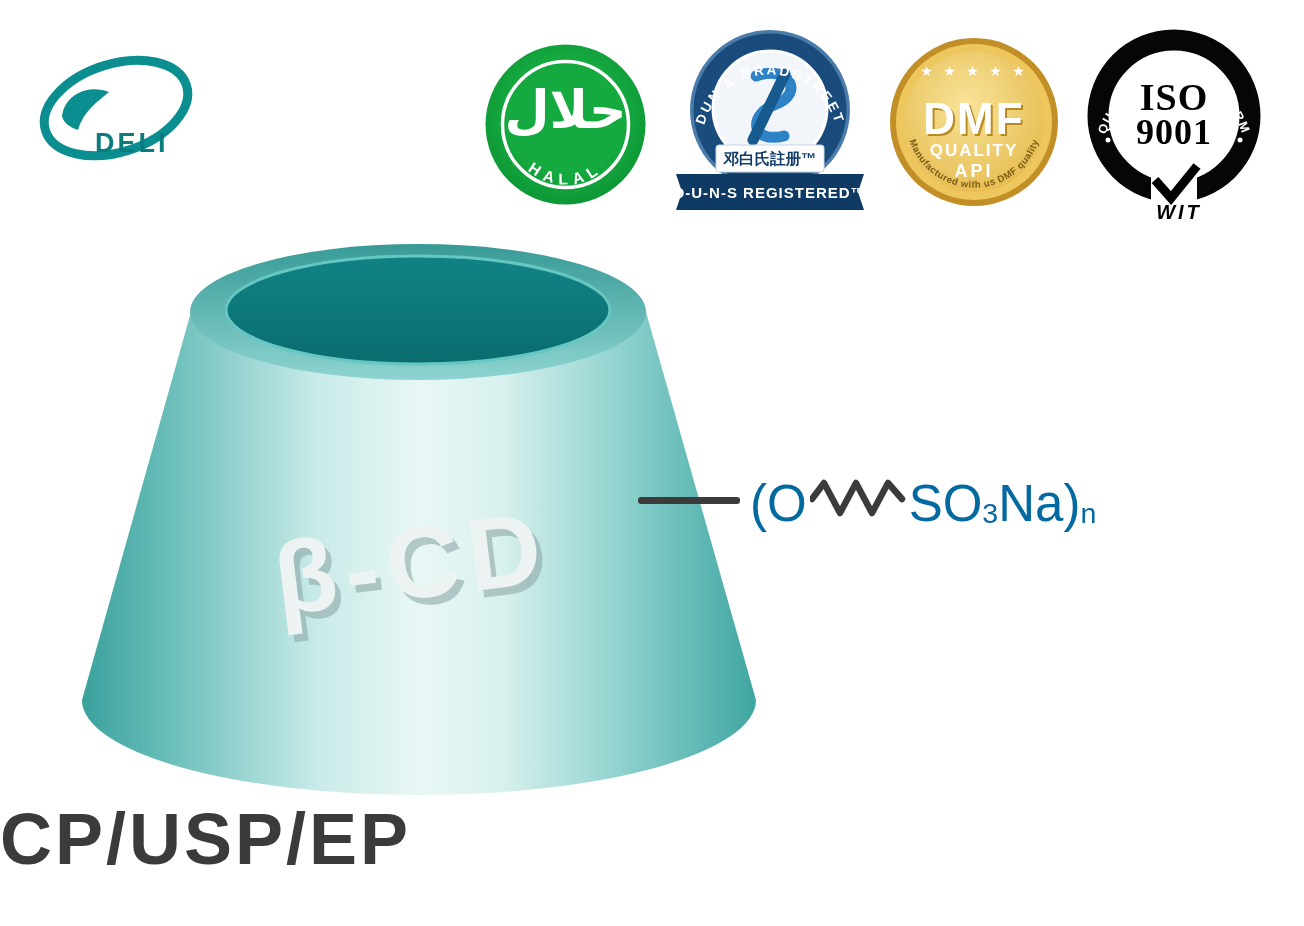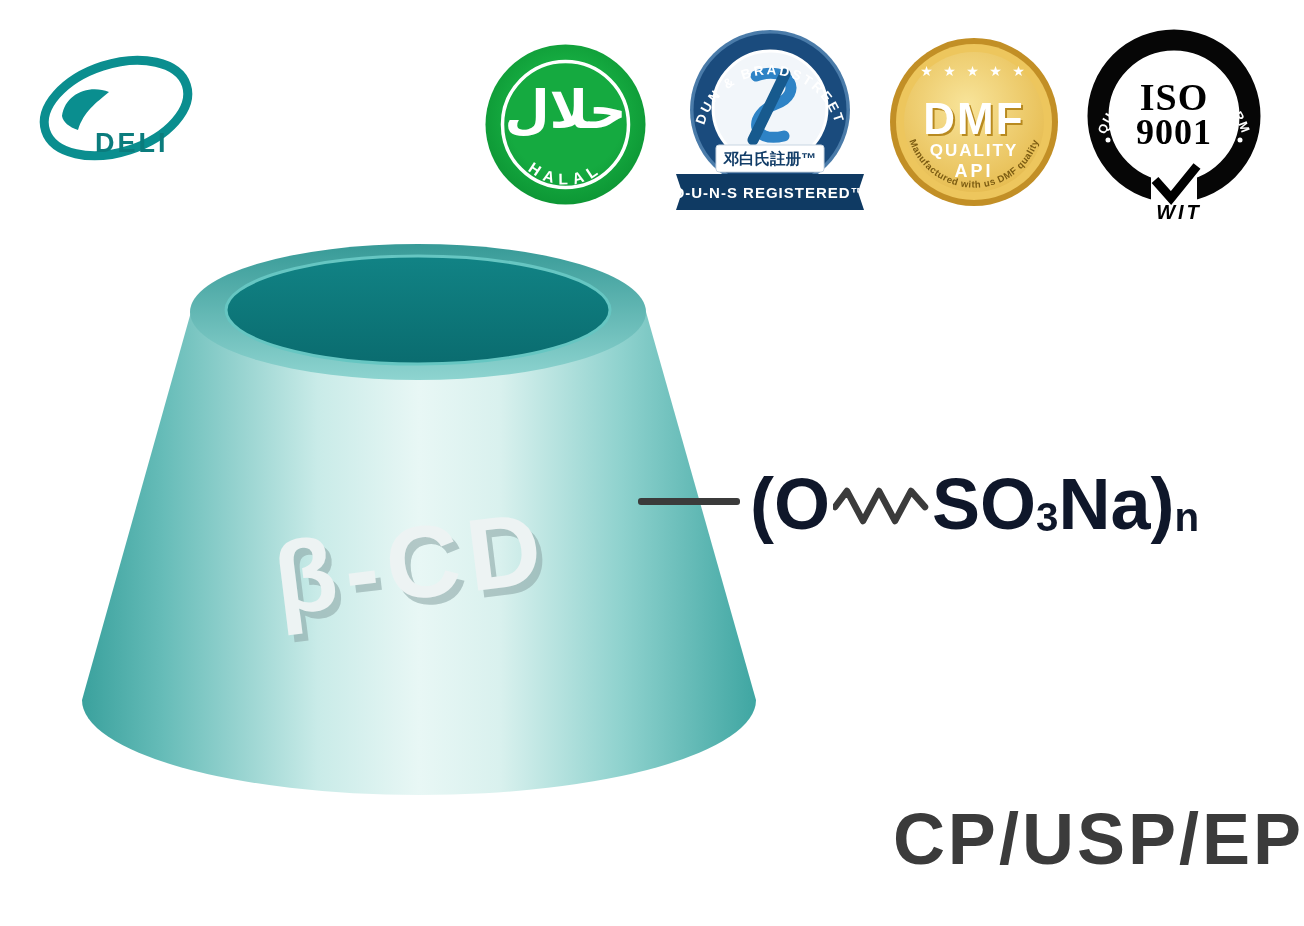--- a/index.html
+++ b/index.html
@@ -11,27 +11,27 @@
   svg text.serif{font-family:"Liberation Serif",serif;}
 
   .logo{left:32px;top:48px;width:175px;height:122px;}
   .badge-halal{left:483px;top:42px;width:165px;height:165px;}
   .badge-dnb{left:664px;top:24px;width:212px;height:192px;}
   .badge-dmf{left:888px;top:36px;width:172px;height:172px;}
   .badge-iso{left:1083px;top:26px;width:182px;height:196px;}
   .cone{left:66px;top:238px;width:715px;height:575px;}
 
   .formula{position:absolute;left:638px;top:452px;height:104px;line-height:104px;
-           font-size:72px;font-weight:bold;color:#0f172a;white-space:nowrap;}
+           font-size:51px;font-weight:normal;color:#0369a1;white-space:nowrap;}
   .bond-dash{display:inline-block;width:102px;height:7px;background:#3b3b3b;border-radius:3px;
              vertical-align:0.33em;margin-right:10px;}
   .zigzag{vertical-align:2px;margin:0 3px;}
   .sub{font-size:0.56em;vertical-align:-0.06em;}
 
-  .standards{position:absolute;left:0;top:798px;width:100%;text-align:right;
+  .standards{position:absolute;left:0;top:798px;width:100%;text-align:left;
              font-size:72px;font-weight:bold;color:#3b3b3b;letter-spacing:3px;}
 </style>
 </head>
 <body>
 
 <div class="page">
 
   <svg class="abs logo" viewBox="0 0 175 122">
     <g transform="rotate(-18 84 60)">
       <ellipse cx="84" cy="60" rx="74" ry="44" fill="none" stroke="#0a8e8f" stroke-width="9"></ellipse>

